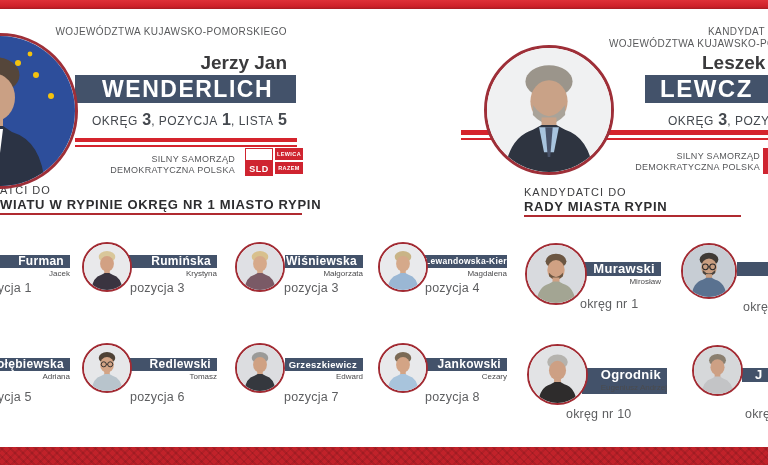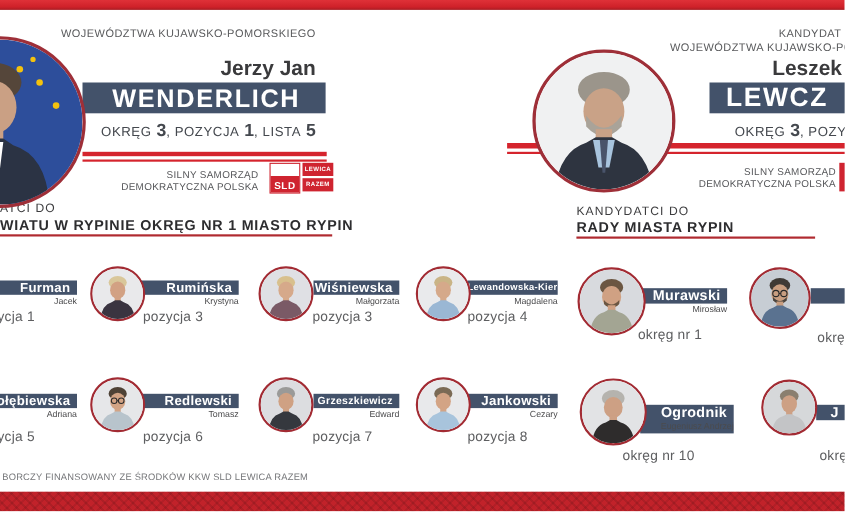--- a/index.html
+++ b/index.html
@@ -346,15 +346,14 @@
     <rect x="44" y="56" width="12" height="10" fill="#cda084"></rect>
     <path d="M16 100 Q19 72 38 67 L45 63 L55 63 L62 67 Q81 72 84 100 Z" fill="#c3c4c6"></path>
   </svg>
         </div>
         <div class="band" style="left: 742px; top: 368px; width: 50px; height: 14px;"></div>
         <div class="edge-letter" style="left: 755px; top: 368px; line-height: 14px;">J</div>
         <div class="pos" style="left: 745px; top: 407px;">okręg</div>
       </div>
     </div>
 
-  <div class="abs footer-note" style="left:2px; top:428px;">BORCZY FINANSOWANY ZE ŚRODKÓW KKW SLD LEWICA RAZEM</div>
   <div class="abs bar-bottom"></div>
 </div>
 
 </body></html>

